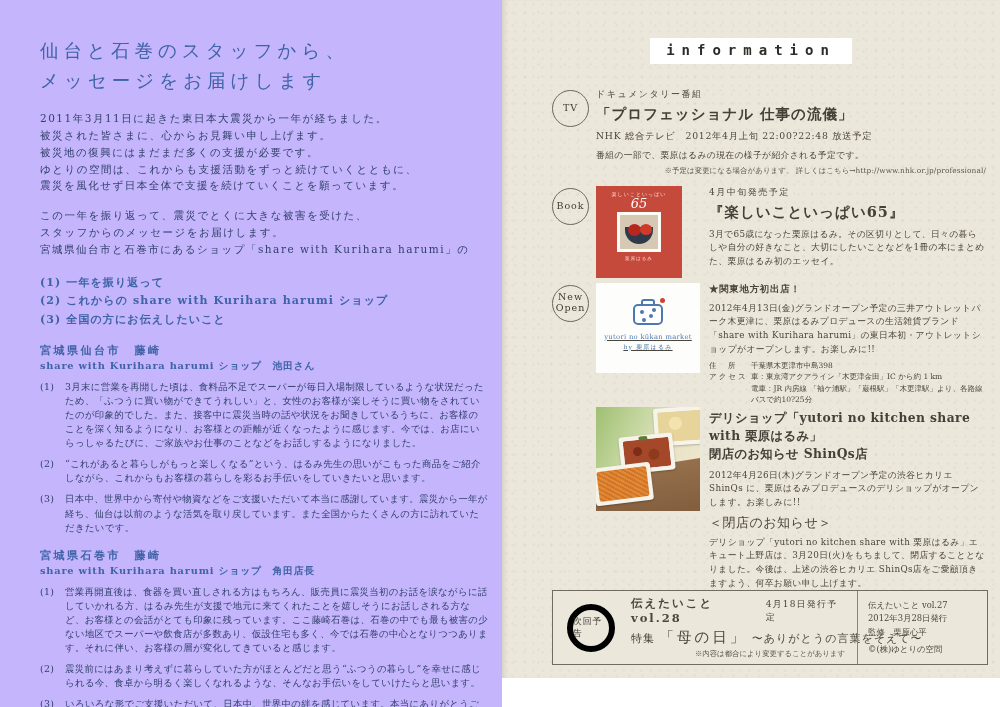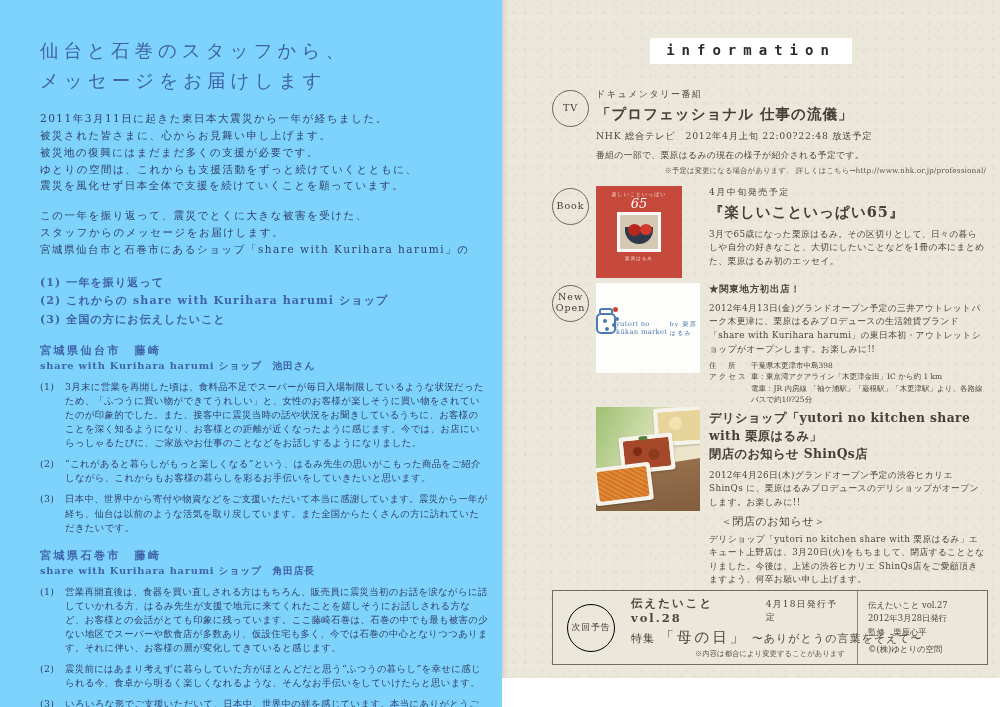--- a/index.html
+++ b/index.html
@@ -5,21 +5,21 @@
   * { box-sizing: border-box; }
   body { margin: 0; background: #9a958c; }
   .spread {
     width: 1000px; height: 707px; display: flex; overflow: hidden;
     font-family: "DejaVu Serif", "Liberation Serif", serif;
     background: #fff; position: relative; margin: 0 auto;
   }
 
   
   .page-left {
-    width: 502px; height: 707px; background: #7dd3fc;
+    width: 502px; height: 707px; background: #c4b5fd;
     padding: 36px 14px 0 40px; overflow: hidden; flex: none;
   }
   .left-heading { margin: 0 0 15px; font-weight: 500; }
   .left-heading span { display: block; font-size: 18.5px; line-height: 1.6; letter-spacing: 5px; color: #3f63a6; }
   .intro p, .intro2 p { margin: 0; font-size: 10.5px; line-height: 1.6; letter-spacing: 1.5px; color: #32406a; }
   .intro2 { margin-top: 13px; }
   .topics { margin-top: 16px; }
   .topics p { margin: 0; color: #3f63a6; font-weight: 700; font-size: 11px; letter-spacing: 1.1px; line-height: 1.7; }
   .sec { margin-top: 13px; }
   .sec-loc { margin: 0; color: #3f63a6; font-weight: 700; font-size: 11px; letter-spacing: 2.5px; }
@@ -62,36 +62,36 @@
   .sec-book { margin-top: 10px; }
   .sec-newopen { margin-top: 5px; }
   .sec-deli { margin-top: 2px; }
   .sec-web { margin-top: 5px; }
   .star { margin: 0; font-size: 9.4px; font-weight: 700; letter-spacing: 0.8px; }
   .shop-title { margin: 2px 0 0; font-size: 12.3px; font-weight: 600; line-height: 1.45; letter-spacing: 0.4px; color: #454038; }
   .addr { margin: 4px 0 0; font-size: 7.5px; line-height: 1.5; }
   .addr-row { display: flex; }
   .addr-label { width: 42px; flex: none; letter-spacing: 2px; }
   .addr-val { flex: 1; }
-  .close-head { margin: 4px 12px 0; font-size: 11px; letter-spacing: 0.5px; }
+  .close-head { margin: 4px 0 0; font-size: 13px; letter-spacing: 0.5px; }
   .web-title { margin: 0; font-size: 13px; letter-spacing: 3px; font-weight: 600; color: #454038; }
   .web-desc { margin: 5px 0 0; font-size: 8.6px; line-height: 1.62; letter-spacing: 0.3px; }
 
   
   .book-cover { width: 86px; height: 92px; background: #c64a3c; padding-top: 5px; }
   .bc-series { margin: 0; color: #f3ddd2; font-size: 5px; text-align: center; letter-spacing: 1px; }
   .bc-65 { margin: 0; color: #fff; font-size: 13px; font-style: italic; text-align: center; line-height: 1; }
   .bc-photo { width: 44px; height: 40px; background: #d6c9b4; border: 3px solid #fdfbf6; margin: 2px auto 0; position: relative; overflow: hidden; }
   .bc-bowl { position: absolute; left: 5px; right: 5px; bottom: 5px; height: 17px; background: #2e3a4a; border-radius: 0 0 14px 14px; }
   .bc-apple1 { position: absolute; left: 8px; bottom: 13px; width: 13px; height: 12px; background: #b8271e; border-radius: 50%; }
   .bc-apple2 { position: absolute; left: 20px; bottom: 14px; width: 12px; height: 11px; background: #cf3a2a; border-radius: 50%; }
   .bc-caption { margin: 4px 0 0; color: #f3ddd2; font-size: 4.5px; text-align: center; letter-spacing: 1px; }
 
   
-  .logo-box { width: 104px; height: 90px; background: #fdfdfb; display: flex; flex-direction: row; align-items: center; justify-content: center; }
+  .logo-box { width: 104px; height: 90px; background: #fdfdfb; display: flex; flex-direction: column; align-items: center; justify-content: center; text-decoration: underline; }
   .pot { width: 30px; height: 21px; border: 2px solid #4d79b2; border-radius: 5px; position: relative; margin-bottom: 8px; background: #fff; }
   .pot::before { content: ""; position: absolute; top: -7px; left: 50%; transform: translateX(-50%); width: 10px; height: 3px; border: 2px solid #4d79b2; border-bottom: none; border-radius: 3px 3px 0 0; }
   .pot-red { position: absolute; top: -8px; right: -4px; width: 5px; height: 5px; background: #cc4333; border-radius: 50%; }
   .pot-dot { position: absolute; width: 4px; height: 4px; background: #4d79b2; border-radius: 50%; }
   .pd1 { left: 5px; top: 4px; } .pd2 { left: 14px; top: 8px; } .pd3 { left: 7px; top: 12px; } .pd4 { left: 17px; top: 2px; }
   .logo-line1 { font-size: 6.8px; color: #4d79b2; letter-spacing: 0.3px; }
   .logo-line2 { font-size: 6px; color: #4d79b2; margin-top: 2px; letter-spacing: 1.2px; }
 
   
   .deli-photo { width: 104px; height: 104px; position: relative; overflow: hidden;
@@ -106,21 +106,21 @@
   .d-herb { position: absolute; width: 9px; height: 4px; background: #5a7d3a; border-radius: 2px; top: 1px; left: 20px; }
   .d-carrot { left: -2px; top: 58px; width: 58px; height: 38px; transform: rotate(-7deg); }
   .d-carrot .d-fill { background: repeating-linear-gradient(35deg, #e08a33 0 2px, #d2742a 2px 4px); }
 
   
   .next-box {
     position: absolute; left: 50px; right: 12px; bottom: 13px; height: 75px;
     border: 1px solid #716c62; display: flex; align-items: center; padding-left: 14px;
     background: #ece7db;
   }
-  .next-badge { width: 48px; height: 48px; border: 1px solid #000000; border-radius: 50%; flex: none;
+  .next-badge { width: 48px; height: 48px; border: 6px solid #000000; border-radius: 50%; flex: none;
     display: flex; align-items: center; justify-content: center; font-size: 8.8px; letter-spacing: 1px; color: #403c36; }
   .next-main { flex: 1; padding: 0 12px 0 16px; min-width: 0; }
   .next-row1 { display: flex; align-items: baseline; }
   .next-series { font-weight: 700; font-size: 11.5px; letter-spacing: 2px; }
   .next-date { margin-left: auto; font-size: 9px; letter-spacing: 1.2px; }
   .next-feature { margin-top: 3px; font-size: 11px; letter-spacing: 1px; white-space: nowrap; }
   .next-feature .big { font-size: 14.5px; letter-spacing: 3px; }
   .next-note { text-align: right; font-size: 7.4px; margin-top: 2px; color: #5a544a; }
   .next-col { width: 130px; flex: none; align-self: stretch; display: flex; flex-direction: column; justify-content: center;
     border-left: 1px solid #8a857a; padding-left: 10px; font-size: 8.4px; line-height: 1.6; }

